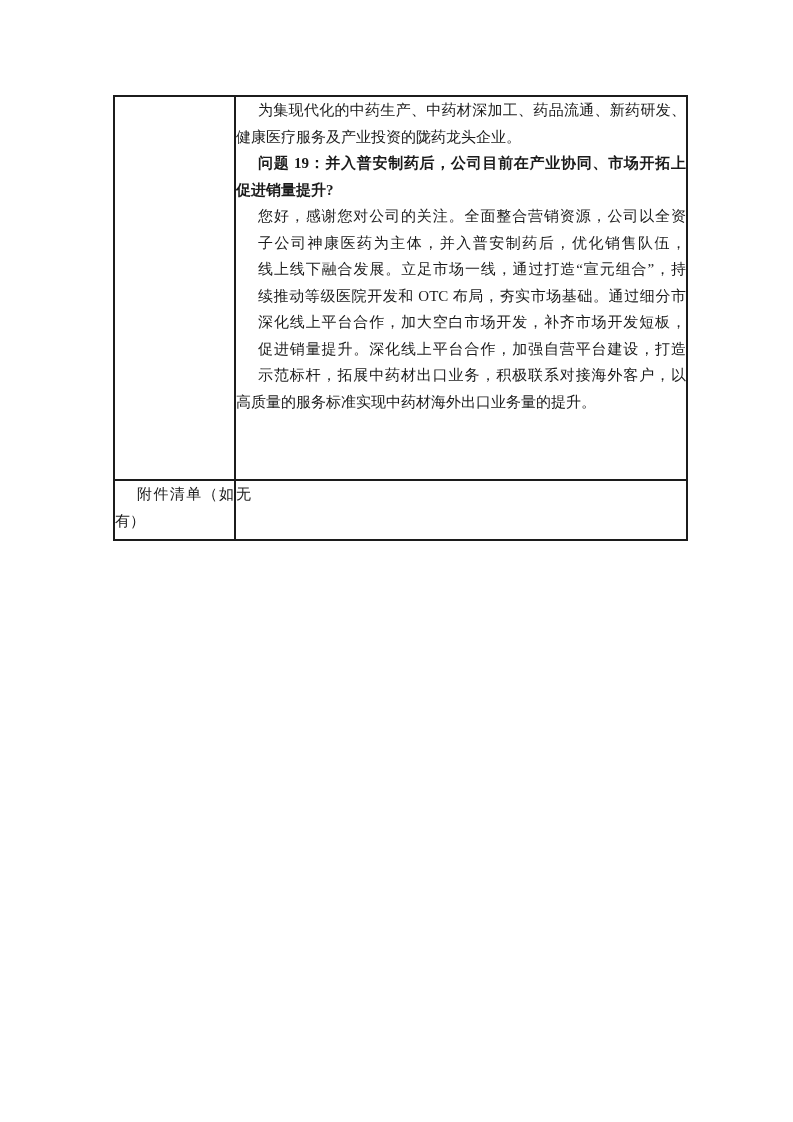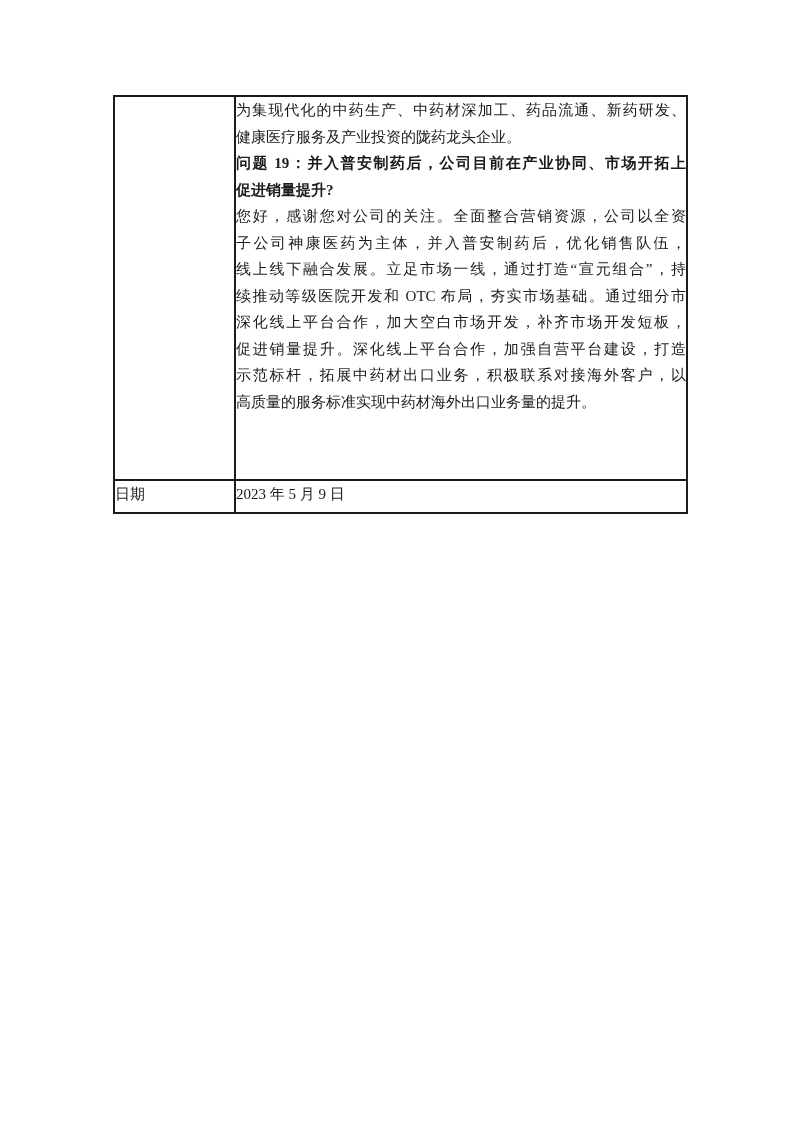--- a/index.html
+++ b/index.html
@@ -45,20 +45,21 @@
     line-height: 26.5px;
     white-space: nowrap;
     color: #1a1a1a;
   }
   .cellbox .line { white-space: normal; }
   .line.just {
     white-space: normal;
     text-align: justify;
     text-align-last: justify;
     text-justify: inter-character;
+    padding-left: 22px;
   }
   .line.bold {
     font-weight: bold;
   }
 </style>
 </head>
 <body>
 
 <div class="page">
   <table class="doc-table">
@@ -77,27 +78,28 @@
               <div class="line just">子公司神康医药为主体，并入普安制药后，优化销售队伍，</div>
               <div class="line just">线上线下融合发展。立足市场一线，通过打造“宣元组合”，持</div>
               <div class="line just">续推动等级医院开发和 OTC 布局，夯实市场基础。通过细分市</div>
               <div class="line just">深化线上平台合作，加大空白市场开发，补齐市场开发短板，</div>
               <div class="line just">促进销量提升。深化线上平台合作，加强自营平台建设，打造</div>
               <div class="line just">示范标杆，拓展中药材出口业务，积极联系对接海外客户，以</div>
               <div class="line">高质量的服务标准实现中药材海外出口业务量的提升。</div>
             </div>
       </td>
     </tr>
-    <tr class="row-date">
+    <tr class="row-attach">
       <td class="label-cell">
         <div class="cellbox">
-              <div class="line">日期</div>
+              <div class="line just">附件清单（如</div>
+              <div class="line">有）</div>
             </div>
       </td>
       <td class="content-cell">
         <div class="cellbox">
-              <div class="line">2023 年 5 月 9 日</div>
+              <div class="line">无</div>
             </div>
       </td>
     </tr>
   </tbody>
     </table>
 </div>
 
 </body></html>

